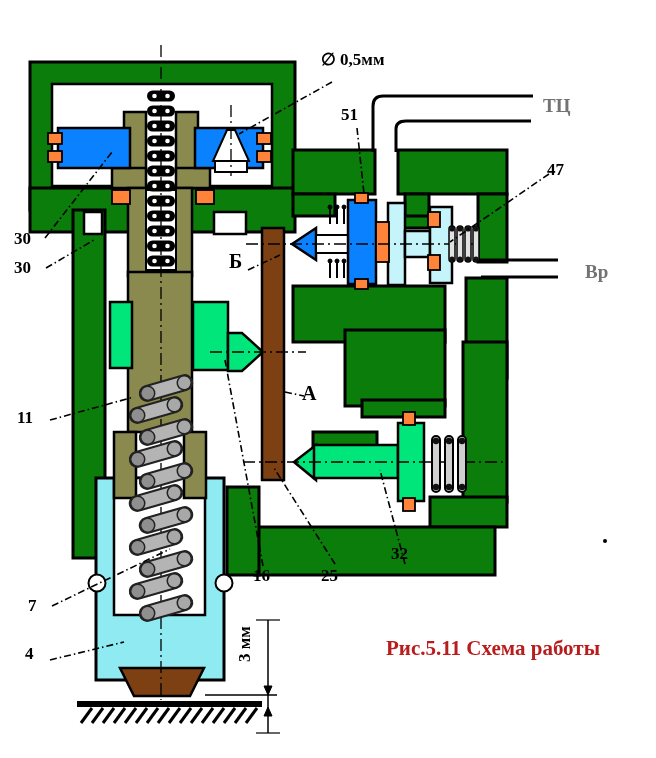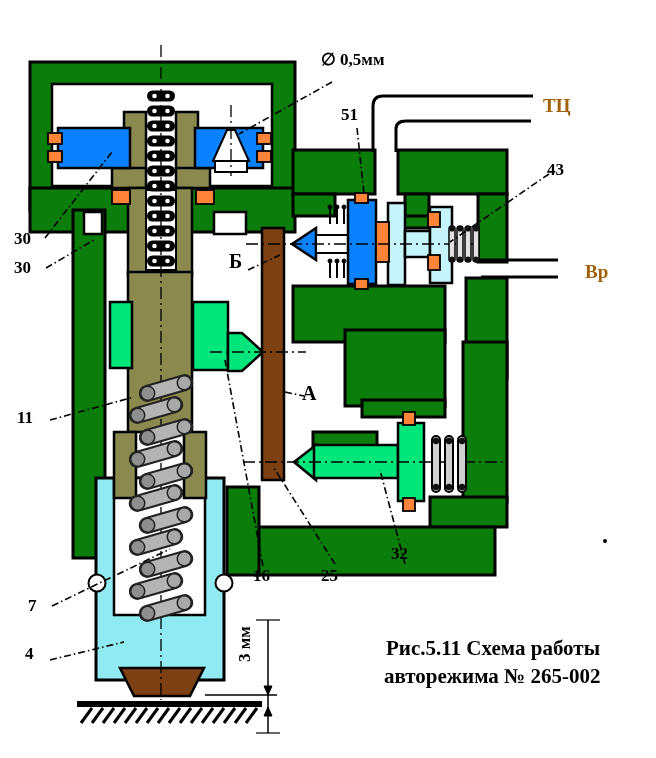--- a/index.html
+++ b/index.html
@@ -1,22 +1,22 @@
 <!DOCTYPE html>
 <html><head>
 <meta charset="utf-8">
 <style>
   html,body{margin:0;padding:0;background:#fff;}
   #canvas{position:relative;width:656px;height:758px;background:#fff;overflow:hidden;
           font-family:"Liberation Serif","DejaVu Serif",serif;}
   #schematic{position:absolute;left:0;top:0;}
   .lbl{position:absolute;font-weight:bold;font-size:17px;color:#000;white-space:nowrap;}
   .lbl-big{position:absolute;font-weight:bold;font-size:20px;color:#000;white-space:nowrap;}
-  .lbl-port{position:absolute;font-weight:bold;font-size:19px;color:#a16207;white-space:nowrap;}
-  .caption{position:absolute;font-weight:bold;font-size:21px;color:#000000;white-space:nowrap;}
+  .lbl-port{position:absolute;font-weight:bold;font-size:19px;color:#737373;white-space:nowrap;}
+  .caption{position:absolute;font-weight:bold;font-size:21px;color:#b91c1c;white-space:nowrap;}
   .rot{transform:rotate(-90deg);transform-origin:center center;width:70px;text-align:center;}
 </style>
 </head>
 <body>
 
 <div id="canvas">
 
 <svg id="schematic" width="656" height="758" viewBox="0 0 656 758">
 
   <g stroke="#000" stroke-width="3" fill="#0a7d0a">
@@ -309,27 +309,26 @@
   </g>
 
   <circle cx="605" cy="541" r="2" fill="#000"></circle>
 </svg>
 
 <div class="lbl" style="left:14px;top:229px">30</div>
 <div class="lbl" style="left:14px;top:258px">30</div>
 <div class="lbl" style="left:321px;top:49px">∅ 0,5мм</div>
 <div class="lbl" style="left:341px;top:105px">51</div>
 <div class="lbl-port" style="left:543px;top:95px">ТЦ</div>
-<div class="lbl" style="left:547px;top:160px">43</div>
+<div class="lbl" style="left:547px;top:160px">47</div>
 <div class="lbl-port" style="left:585px;top:261px">Вр</div>
 <div class="lbl-big" style="left:229px;top:250px">Б</div>
 <div class="lbl-big" style="left:302px;top:382px">А</div>
 <div class="lbl" style="left:17px;top:408px">11</div>
 <div class="lbl" style="left:28px;top:596px">7</div>
 <div class="lbl" style="left:25px;top:644px">4</div>
 <div class="lbl" style="left:253px;top:566px">16</div>
 <div class="lbl" style="left:321px;top:566px">25</div>
 <div class="lbl" style="left:391px;top:544px">32</div>
 <div class="lbl rot" style="left:210px;top:634px">3 мм</div>
 <div class="caption" style="left:386px;top:636px">Рис.5.11 Схема работы</div>
-<div class="caption" style="left:384px;top:664px">авторежима № 265-002</div>
 
 </div>
 
 </body></html>

